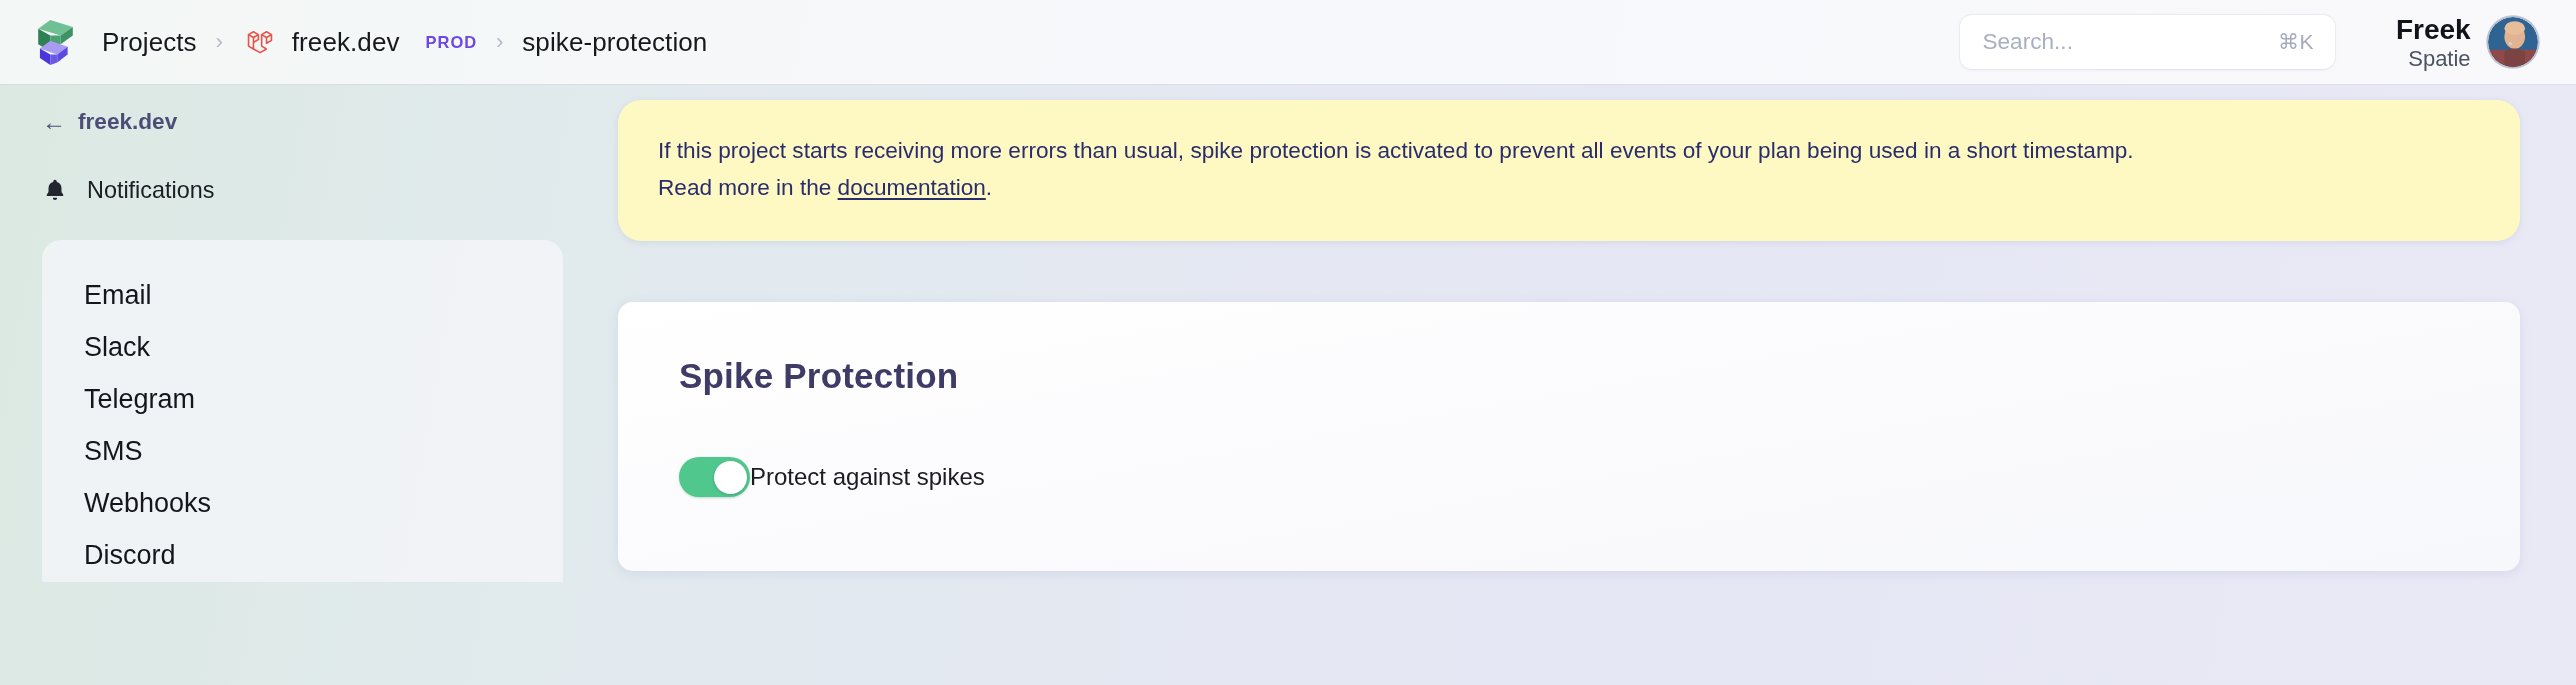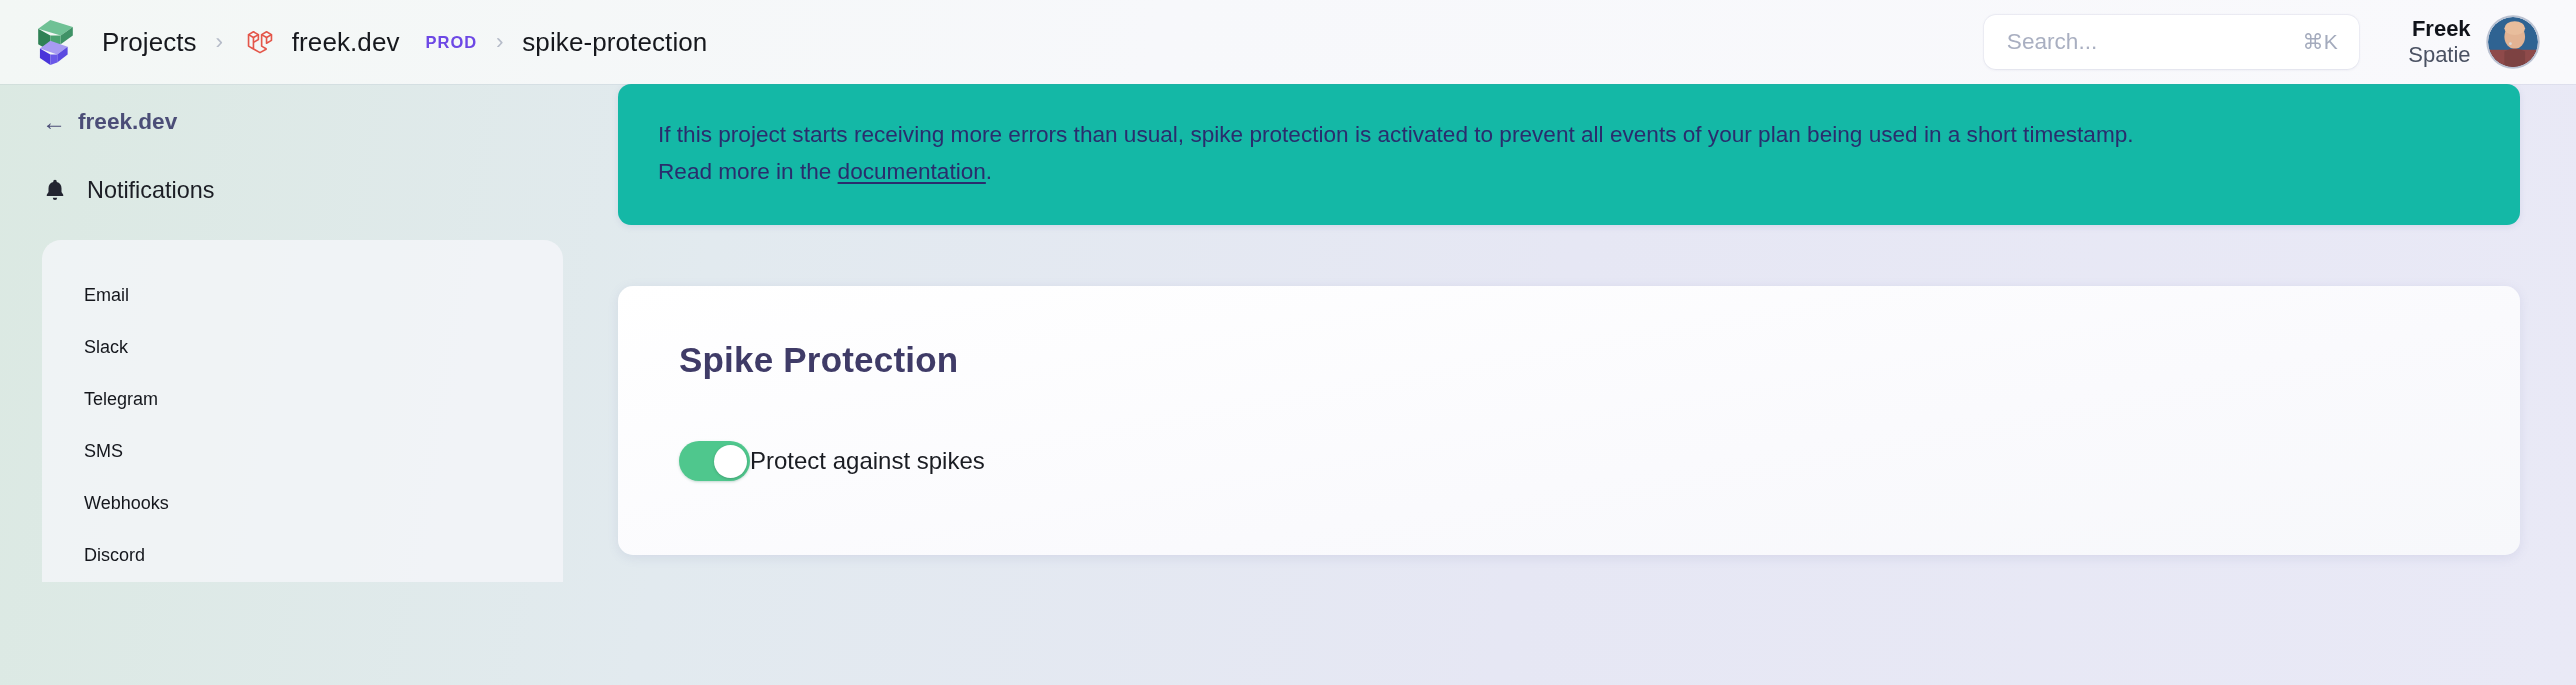--- a/index.html
+++ b/index.html
@@ -84,21 +84,21 @@
     font-weight: 700;
     color: #6d48e5;
     letter-spacing: 1px;
     margin-left: 12px;
   }
 
   
   .topbar-right {
     display: flex;
     align-items: center;
-    gap: 0;
+    gap: 12px;
     flex: 0 0 auto;
     margin-left: auto;
   }
 
   .search-box {
     width: 375px;
     height: 54px;
     background: #ffffff;
     border-radius: 12px;
     display: flex;
@@ -127,21 +127,21 @@
   }
 
   .user-block {
     display: flex;
     align-items: center;
     gap: 17.4px;
     margin-left: 49px;
   }
 
   .user-names { text-align: right; line-height: 1.18; }
-  .user-first { font-size: 22px; font-weight: 700; color: #10131a; display:block; }
+  .user-first { font-size: 28px; font-weight: 700; color: #10131a; display:block; }
   .user-org   { font-size: 22px; font-weight: 400; color: #4b5263; display:block; }
 
   .avatar {
     width: 50px;
     height: 50px;
     border-radius: 50%;
     overflow: hidden;
     flex: 0 0 auto;
     box-shadow: 0 0 0 1.7px rgba(70,90,130,0.35);
     display: block;
@@ -195,35 +195,35 @@
     border-radius: 19px 19px 0 0;
     padding: 29.5px 0 0 0;
     min-height: 312px;
   }
 
   .sub-item {
     height: 52px;
     display: flex;
     align-items: center;
     padding-left: 42px;
-    font-size: 18px;
+    font-size: 27px;
     color: #14161c;
   }
 
   
   .main {
     flex: 1 1 auto;
     padding: 0 54px 0 0;
     position: relative;
   }
 
   .banner {
-    margin-top: 0;
-    background: #14b8a6;
-    border-radius: 13px;
+    margin-top: 16px;
+    background: #fef9c3;
+    border-radius: 23px;
     padding: 33px 40px 35px 40px;
     color: #272a68;
     box-shadow: 0 1.7px 6px rgba(100,110,170,0.13);
     max-width: 1902px;
   }
   .banner p {
     font-size: 22.6px;
     line-height: 1.62;
     color: #2a2d6d;
   }

